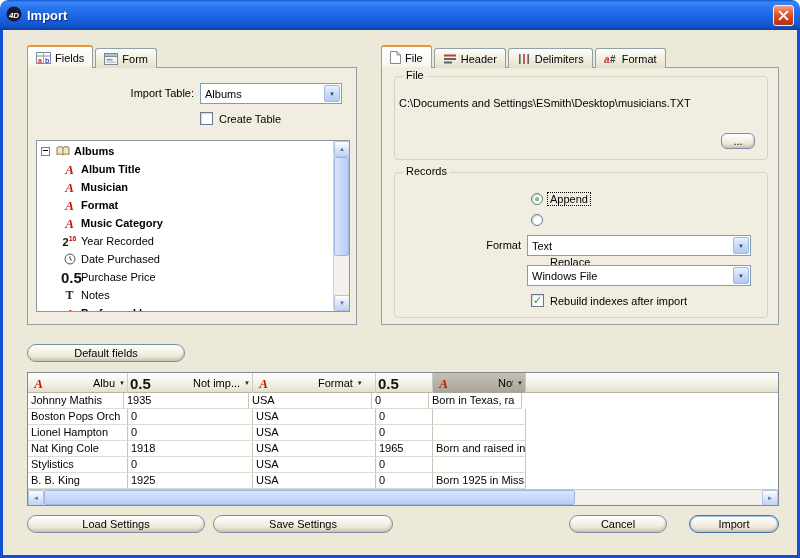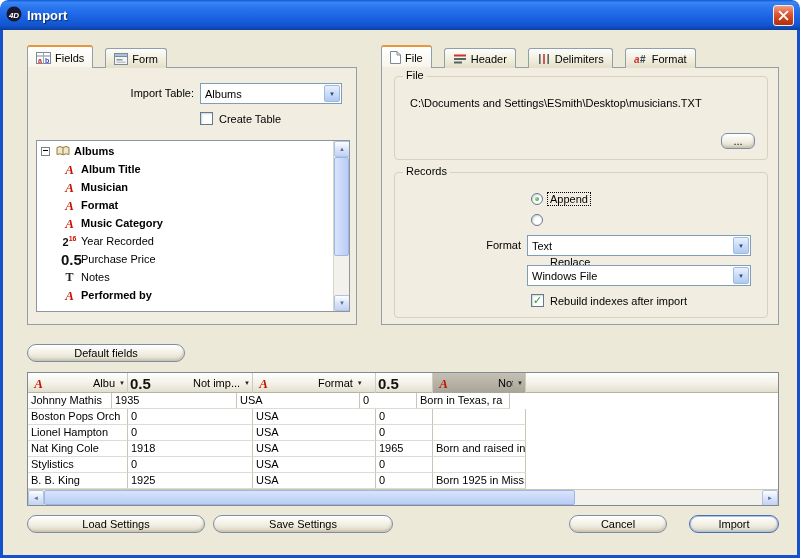--- a/index.html
+++ b/index.html
@@ -17,21 +17,21 @@
            text-shadow:1px 1px 1px rgba(0,0,0,.55); }
   .close-btn { margin-left:auto; width:21px; height:21px; border-radius:3px;
     border:1px solid #F0F0F0; background:linear-gradient(180deg,#F0A088 0%,#E05A34 40%,#C53B16 75%,#A93310 100%);
     display:flex; align-items:center; justify-content:center; cursor:default; }
 
   
   .dbody { position:absolute; top:30px; left:0; right:0; bottom:0; background:#ECE9D8;
            border:3px solid #1351CE; border-top:none; }
 
   
-  .tabstrip { position:absolute; display:flex; align-items:flex-end; gap:12px; height:23px; z-index:3; }
+  .tabstrip { position:absolute; display:flex; align-items:flex-end; gap:2px; height:23px; z-index:3; }
   .tab { height:20px; display:flex; align-items:center; gap:4px; padding:0 8px;
     background:linear-gradient(180deg,#FDFDFB,#F0EDDB 60%,#E2DECA);
     border:1px solid #91A0A8; border-bottom:none; border-radius:3px 3px 0 0; }
   .tab.active { height:23px; background:linear-gradient(180deg,#FFFFFF,#F7F5EA);
     border-top:2px solid #E9953A; position:relative; }
   .tab.active::after { content:""; position:absolute; left:0; right:0; bottom:-2px; height:3px; background:#F1EEE1; }
   .tab-ic { display:inline-flex; }
 
   .panel { position:absolute; background:#F1EEE1; border:1px solid #91A0A8; }
   .left-tabs  { left:24px; top:15px; }
@@ -114,21 +114,21 @@
   .save-btn   { left:210px; top:485px; width:180px; height:18px; }
   .cancel-btn { left:566px; top:485px; width:98px;  height:18px; }
   .import-btn { left:686px; top:485px; width:90px;  height:18px;
                 border-color:#4D6FA8; box-shadow:inset 0 0 0 1px #A9C4EC, inset -1px -2px 2px rgba(160,150,120,.30); }
 
   
   .group { position:absolute; border:1px solid #D5D2BE; border-radius:4px; }
   .gtitle { position:absolute; top:-8px; left:8px; background:#F1EEE1; padding:0 3px; }
   .file-group    { left:12px; top:8px;   width:374px; height:84px; }
   .records-group { left:12px; top:104px; width:374px; height:146px; }
-  .file-path  { position:absolute; left:15px; top:20px; right:8px; overflow:hidden; white-space:nowrap; }
+  .file-path  { position:absolute; left:4px; top:20px; right:8px; overflow:hidden; white-space:nowrap; }
   .browse-btn { position:absolute; right:12px; top:56px; width:34px; height:16px; border-radius:6px; }
   .append-radio  { position:absolute; left:136px; top:20px; }
   .append-label  { position:absolute; left:153px; top:20px; }
   .replace-radio { position:absolute; left:136px; top:41px; }
   .replace-label { position:absolute; left:155px; top:42px;margin-top:41px; }
   .format-label  { position:absolute; left:40px; top:66px; width:86px; text-align:right; }
   .format-combo  { left:132px; top:62px; width:224px; }
   .encoding-combo{ left:132px; top:92px; width:224px; }
   .rebuild-cb    { position:absolute; left:136px; top:121px; }
   .rebuild-label { position:absolute; left:155px; top:122px; }
@@ -224,20 +224,27 @@
               <span class="ic ic-alpha">A</span>
               <span class="tlabel">Format</span>
             </div>
             <div class="tree-item b">
               <span class="ic ic-alpha">A</span>
               <span class="tlabel">Music Category</span>
             </div>
             <div class="tree-item">
               <span class="ic ic-int">2<sup>16</sup></span>
               <span class="tlabel">Year Recorded</span>
+            </div>
+            <div class="tree-item">
+              <span class="ic ic-date"><svg width="12" height="12" viewBox="0 0 12 12">
+                  <circle cx="6" cy="6" r="5" fill="#FDFDFD" stroke="#555"></circle>
+                  <path d="M6 3.2 V6 L8 7.4" stroke="#444" fill="none"></path>
+                </svg></span>
+              <span class="tlabel">Date Purchased</span>
             </div>
             <div class="tree-item">
               <span class="ic ic-real">0.5</span>
               <span class="tlabel">Purchase Price</span>
             </div>
             <div class="tree-item">
               <span class="ic ic-text">T</span>
               <span class="tlabel">Notes</span>
             </div>
             <div class="tree-item b">
@@ -347,21 +354,21 @@
             <span class="htxt">Not imp...</span>
             <span class="harrow">▼</span>
           </div>
           <div class="hcell sel" style="width: 93px;">
             <span class="ic ic-alpha">A</span>
             <span class="htxt">Not imp...</span>
             <span class="harrow">▼</span>
           </div>
         </div>
       <div class="prows"><div class="trow">
-            <div class="tcell" style="width: 84px;">Johnny Mathis</div>
+            <div class="tcell" style="width: 96px;">Johnny Mathis</div>
             <div class="tcell" style="width: 125px;">1935</div>
             <div class="tcell" style="width: 123px;">USA</div>
             <div class="tcell" style="width: 57px;">0</div>
             <div class="tcell" style="width: 93px;">Born in Texas, ra</div>
           </div><div class="trow">
             <div class="tcell" style="width: 100px;">Boston Pops Orch</div>
             <div class="tcell" style="width: 125px;">0</div>
             <div class="tcell" style="width: 123px;">USA</div>
             <div class="tcell" style="width: 57px;">0</div>
             <div class="tcell" style="width: 93px;"></div>

